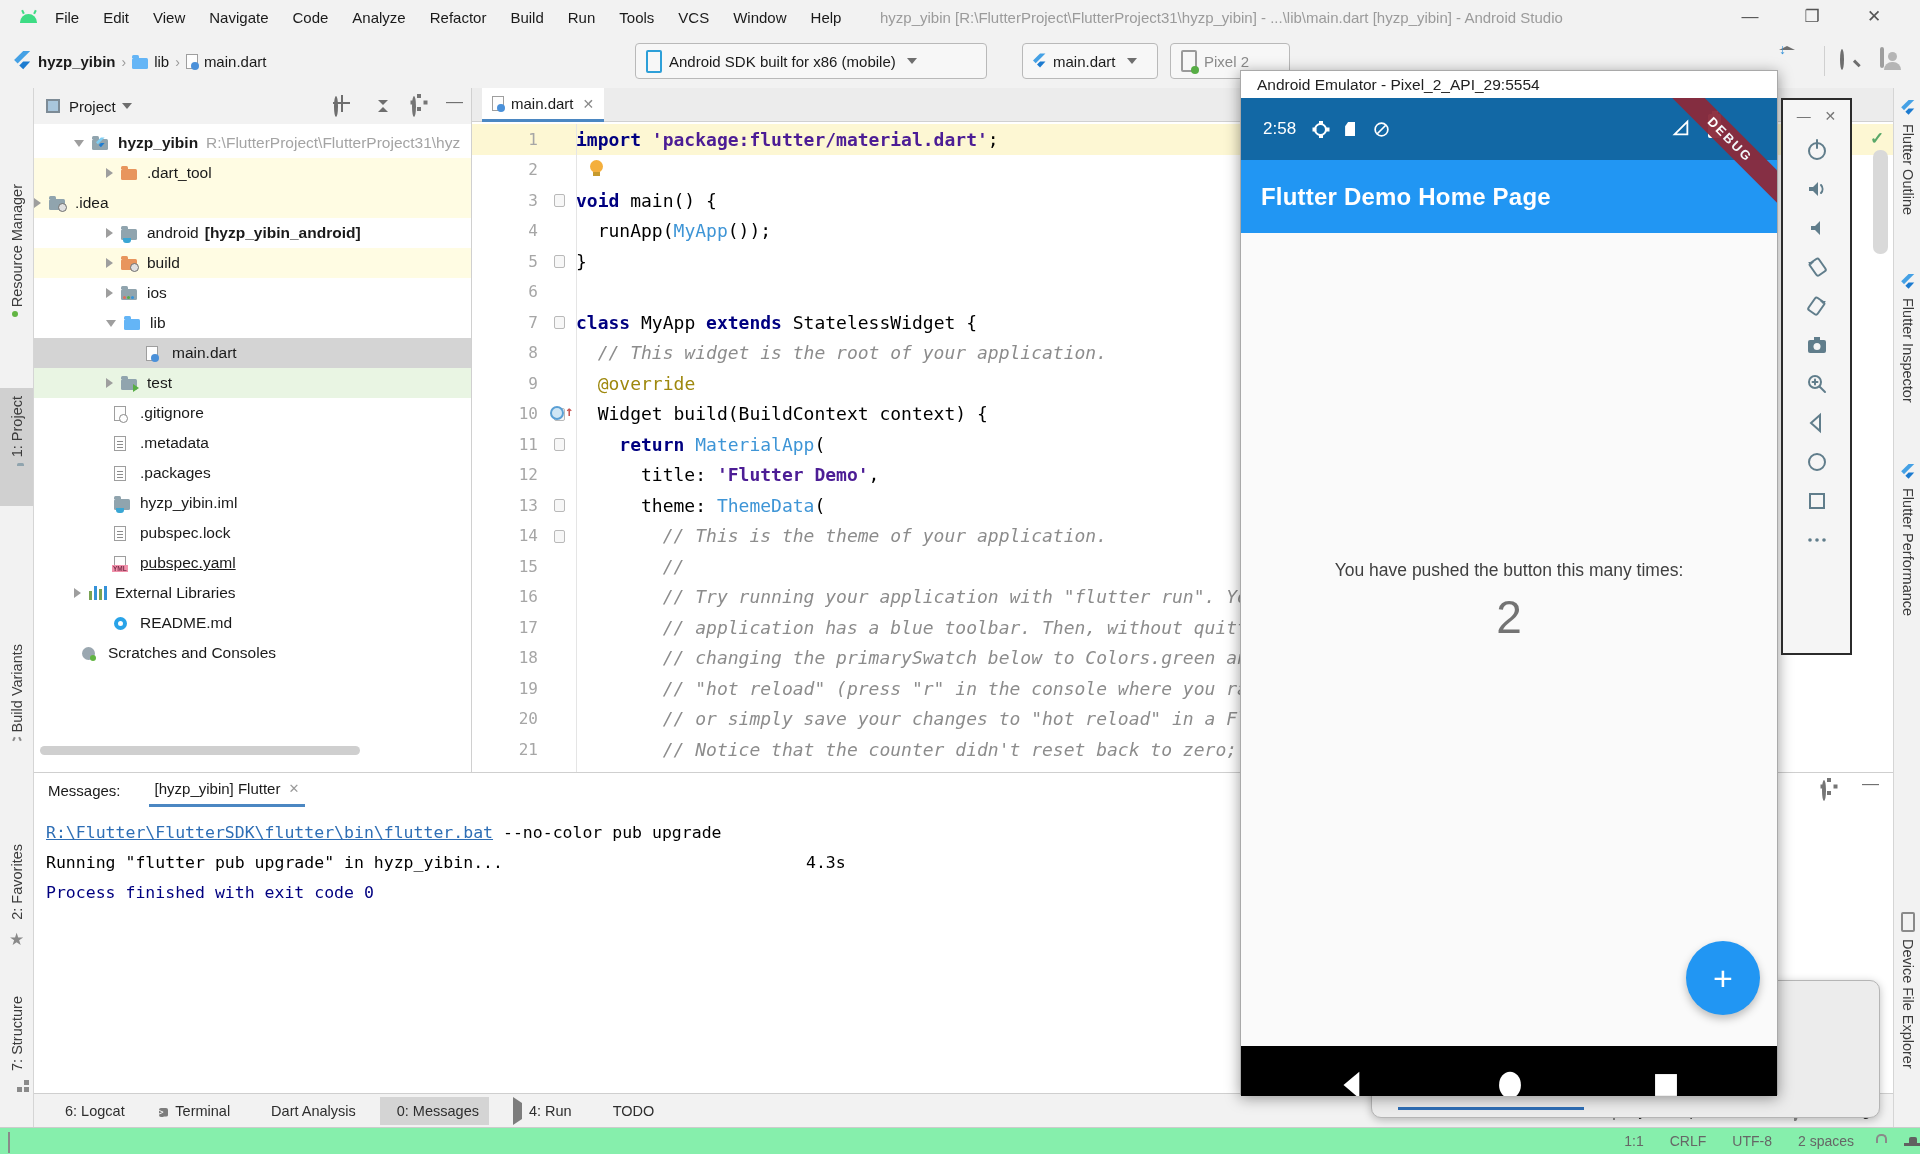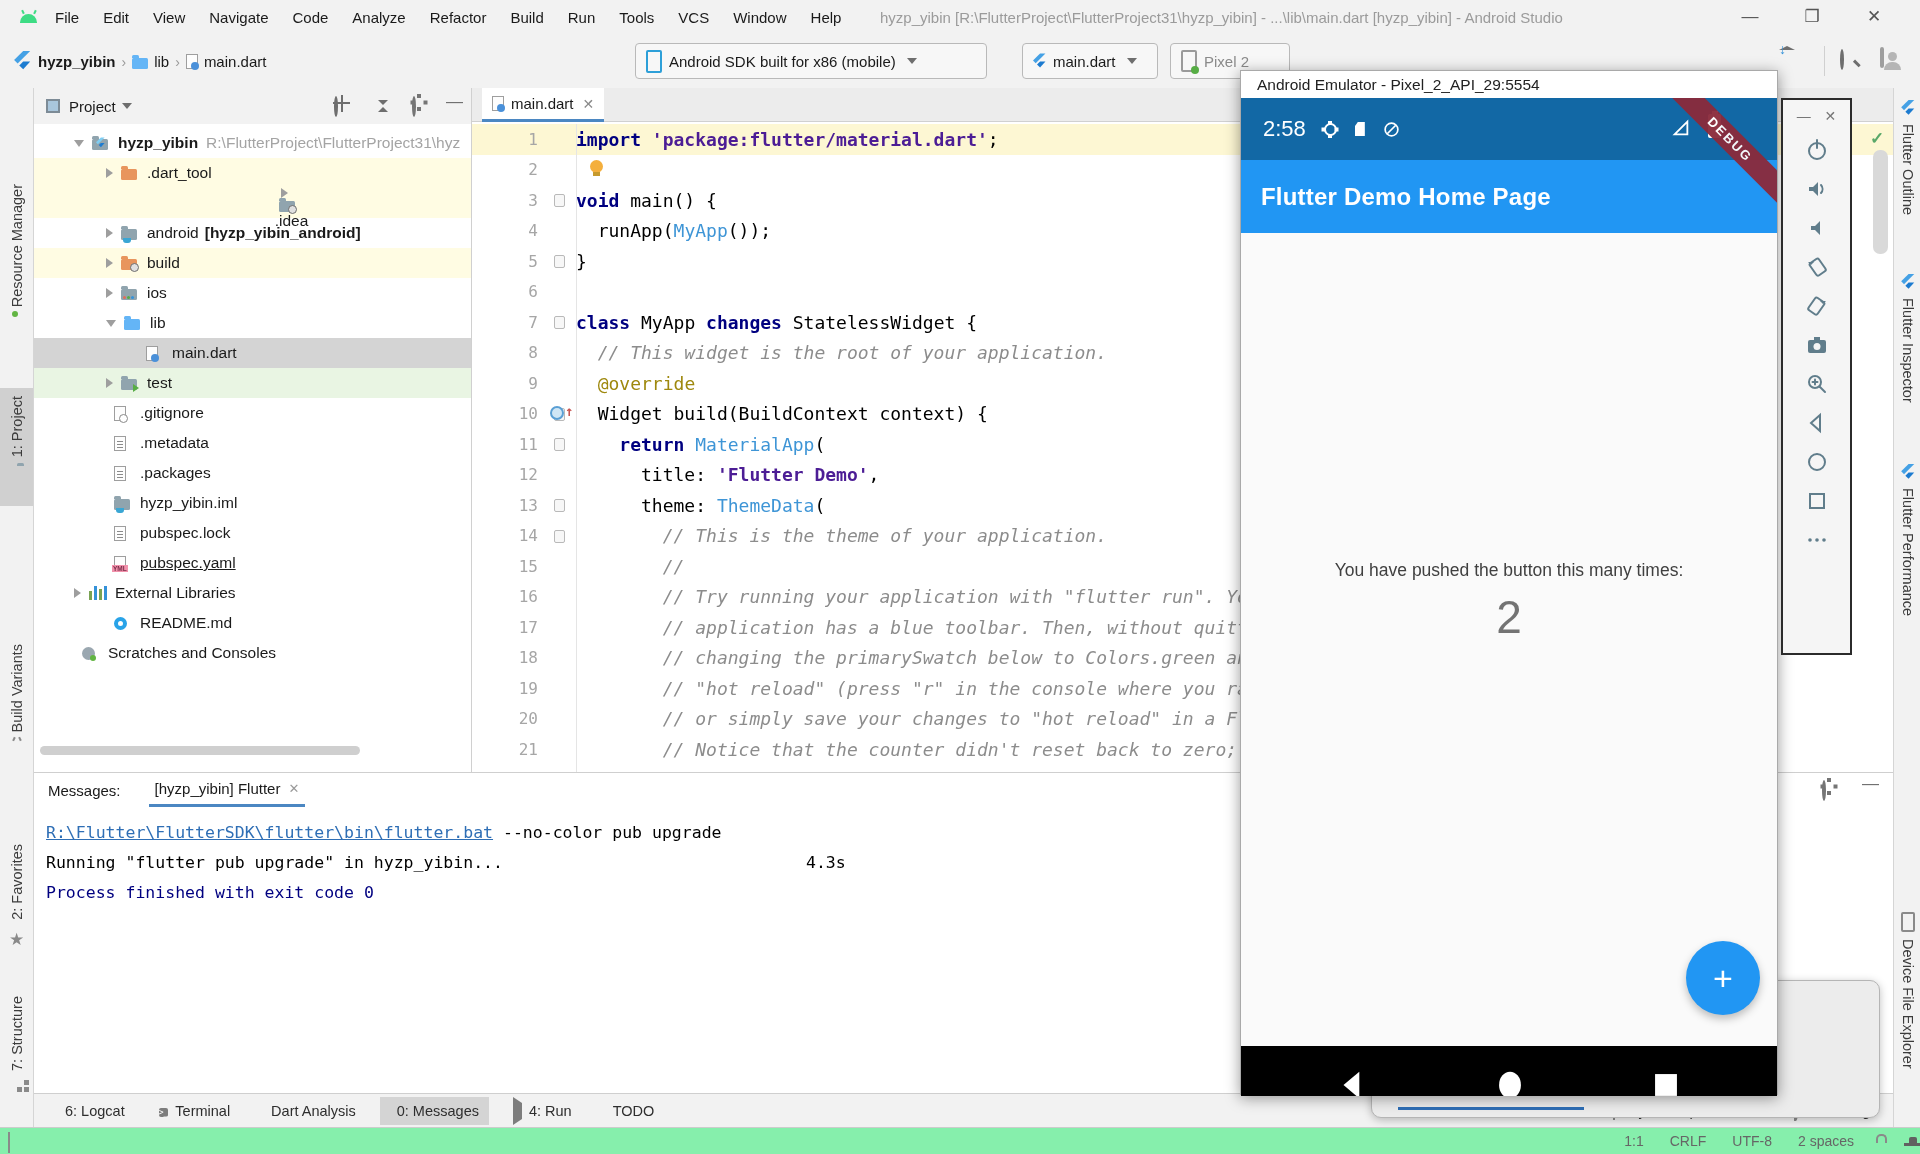--- a/index.html
+++ b/index.html
@@ -286,21 +286,21 @@
           <span style="margin-left: 6px; font-weight: bold;">hyzp_yibin</span>
           <span class="tree-path">R:\FlutterProject\FlutterProject31\hyz</span>
         </div>
         <div class="tree-row bg-yellow" style="padding-left: 72px;">
           <span class="tw-arrow arrow-closed" style="margin-right: 8px; visibility: visible; flex-shrink: 0;"></span>
           <span style="display: inline-flex; width: 20px;">
             <span class="folder f-orange"></span>
           </span>
           <span style="margin-left: 6px; text-align: right;">.dart_tool</span>
         </div>
-        <div class="tree-row bg-yellow" style="padding-left: 72px; flex-direction: column;">
+        <div class="tree-row bg-yellow" style="">
           <span class="tw-arrow arrow-closed" style="margin-right: 8px; visibility: visible; flex-shrink: 0;"></span>
           <span style="display: inline-flex; width: 20px;">
             <span class="folder" style="position:relative;">
               <i style="position:absolute;right:-2px;bottom:-2px;width:7px;height:7px;border:1.5px solid #6e6e6e;border-radius:50%;background:#e0e0e0;"></i>
             </span>
           </span>
           <span style="margin-left: 6px;">.idea</span>
         </div>
         <div class="tree-row" style="padding-left: 72px;">
           <span class="tw-arrow arrow-closed" style="margin-right: 8px; visibility: visible; flex-shrink: 0;"></span>
@@ -435,21 +435,21 @@
         <span class="tab-close">✕</span>
       </div>
     </div>
     <div id="code-area">
         <div class="code-row hl"><span class="ln">1</span><span class="gut"></span><span class="kw">import </span><span class="str">'package:flutter/material.dart'</span><span class="pl">;</span></div>
         <div class="code-row"><span class="ln">2</span><span class="gut"></span><span class="bulb"></span></div>
         <div class="code-row"><span class="ln">3</span><span class="gut"><span class="fold-mark"></span></span><span class="kw">void </span><span class="pl">main() {</span></div>
         <div class="code-row"><span class="ln">4</span><span class="gut"></span><span class="pl">  runApp(</span><span class="cls">MyApp</span><span class="pl">());</span></div>
         <div class="code-row"><span class="ln">5</span><span class="gut"><span class="fold-mark"></span></span><span class="pl">}</span></div>
         <div class="code-row"><span class="ln">6</span><span class="gut"></span></div>
-        <div class="code-row"><span class="ln">7</span><span class="gut"><span class="fold-mark"></span></span><span class="kw">class </span><span class="pl">MyApp </span><span class="kw">changes </span><span class="pl">StatelessWidget {</span></div>
+        <div class="code-row"><span class="ln">7</span><span class="gut"><span class="fold-mark"></span></span><span class="kw">class </span><span class="pl">MyApp </span><span class="kw">extends </span><span class="pl">StatelessWidget {</span></div>
         <div class="code-row"><span class="ln">8</span><span class="gut"></span><span class="cmt">  // This widget is the root of your application.</span></div>
         <div class="code-row"><span class="ln">9</span><span class="gut"></span><span class="pl">  </span><span class="ann">@override</span></div>
         <div class="code-row"><span class="ln">10</span><span class="gut"><span class="fold-mark"></span></span><span class="ovr-ico"></span><span class="ovr-arrow">↑</span><span class="pl">  Widget build(BuildContext context) {</span></div>
         <div class="code-row"><span class="ln">11</span><span class="gut"><span class="fold-mark"></span></span><span class="pl">    </span><span class="kw">return </span><span class="cls">MaterialApp</span><span class="pl">(</span></div>
         <div class="code-row"><span class="ln">12</span><span class="gut"></span><span class="pl">      title: </span><span class="str">'Flutter Demo'</span><span class="pl">,</span></div>
         <div class="code-row"><span class="ln">13</span><span class="gut"><span class="fold-mark"></span></span><span class="pl">      theme: </span><span class="cls">ThemeData</span><span class="pl">(</span></div>
         <div class="code-row"><span class="ln">14</span><span class="gut"><span class="fold-mark"></span></span><span class="cmt">        // This is the theme of your application.</span></div>
         <div class="code-row"><span class="ln">15</span><span class="gut"></span><span class="cmt">        //</span></div>
         <div class="code-row"><span class="ln">16</span><span class="gut"></span><span class="cmt">        // Try running your application with "flutter run". You'll see the</span></div>
         <div class="code-row"><span class="ln">17</span><span class="gut"></span><span class="cmt">        // application has a blue toolbar. Then, without quitting the app, try</span></div>
@@ -560,21 +560,21 @@
   <div id="balloon">
     <div id="balloon-frag"></div>
   </div>
 
   <div id="emulator">
     <div id="emu-titlebar">
       <span id="emu-title">Android Emulator - Pixel_2_API_29:5554</span>
     </div>
     <div id="phone">
       <div id="p-status">
-        <span style="margin-left:22px;font-size:22px;">2:58</span>
+        <span style="margin-left:22px;font-size:17px;">2:58</span>
         <span class="ps-ico">
             <span class="gear white"></span>
           </span>
         <span class="ps-ico">
             <span class="sd-ico"></span>
           </span>
         <span class="ps-ico">
           <svg width="17" height="17" viewBox="0 0 20 20">
               <circle cx="10" cy="10" r="7.5" stroke="#fff" stroke-width="2" fill="none"></circle>
               <line x1="5" y1="15" x2="15" y2="5" stroke="#fff" stroke-width="2"></line>

